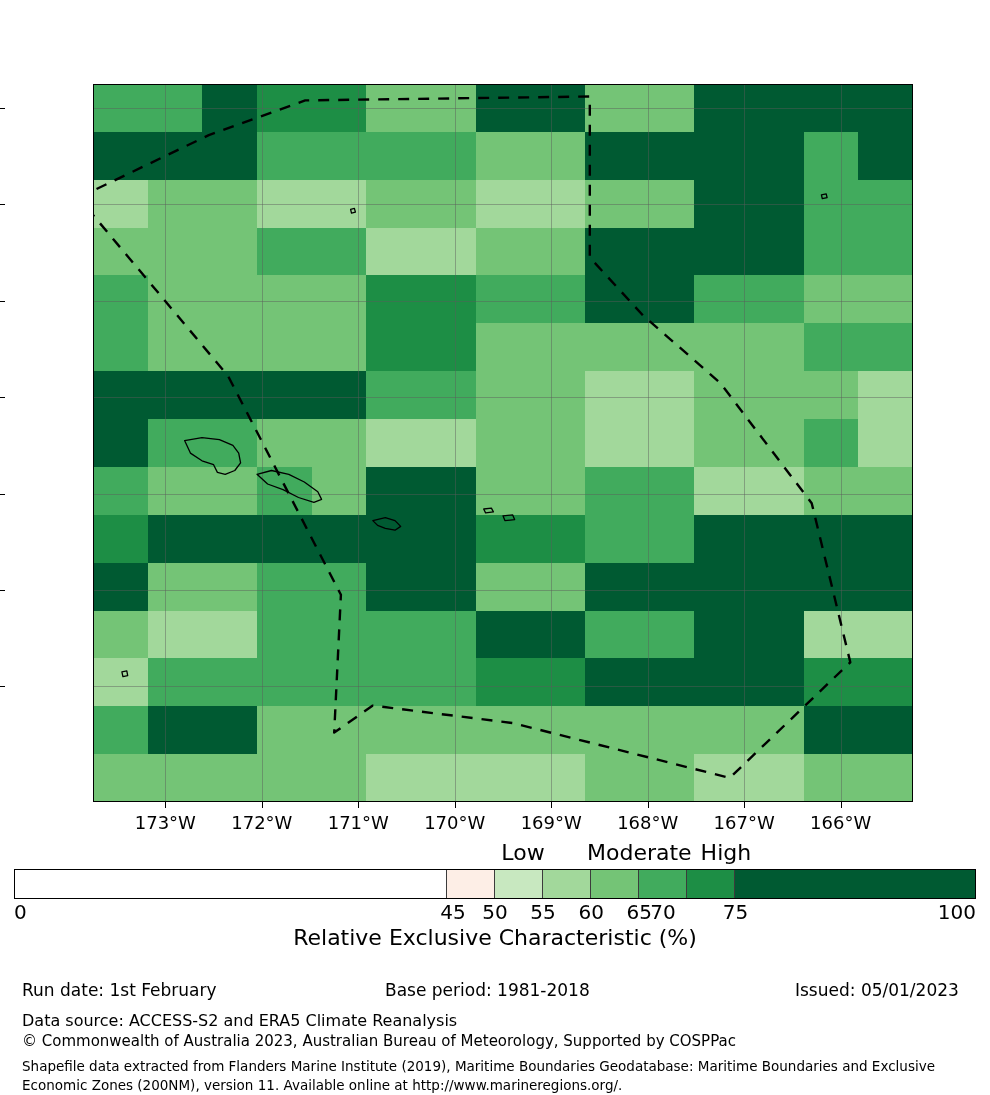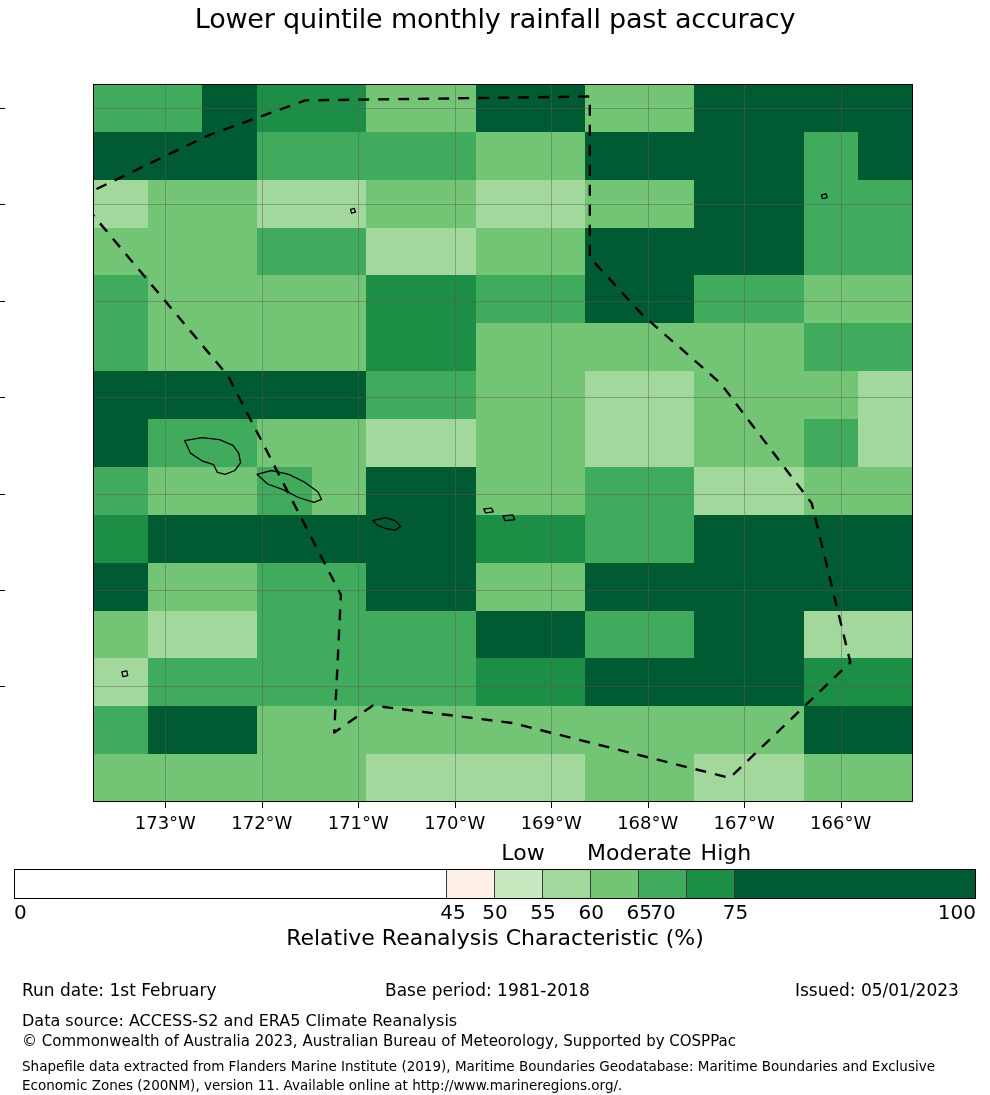--- a/index.html
+++ b/index.html
@@ -60,21 +60,20 @@
   #f-run,#f-base,#f-issued{font-size:17px;}
   #f-src{position:absolute;left:22px;top:1011px;font-size:16px;}
   #f-copy{position:absolute;left:22px;top:1032px;font-size:15px;}
   #f-shape{position:absolute;left:22px;top:1057px;font-size:13.5px;
            line-height:19px;width:950px;}
 </style>
 </head>
 <body>
 
 <div id="title">
-  <div>Lower quintile monthly rainfall past accuracy</div>
 </div>
 
 <div id="plot">
   <div id="cells" style="grid-template-columns: repeat(15, 1fr); grid-template-rows: repeat(15, 1fr);">
       <i title="68%" style="background: rgb(65, 171, 93);"></i>
       <i title="68%" style="background: rgb(65, 171, 93);"></i>
       <i title="78%" style="background: rgb(0, 90, 50);"></i>
       <i title="72%" style="background: rgb(29, 142, 69);"></i>
       <i title="72%" style="background: rgb(29, 142, 69);"></i>
       <i title="64%" style="background: rgb(116, 196, 118);"></i>
@@ -408,21 +407,21 @@
     <span style="left: 14px; transform: translateX(0px);">0</span>
     <span style="left: 453px; transform: translateX(-50%);">45</span>
     <span style="left: 495px; transform: translateX(-50%);">50</span>
     <span style="left: 543.1px; transform: translateX(-50%);">55</span>
     <span style="left: 591.2px; transform: translateX(-50%);">60</span>
     <span style="left: 639.3px; transform: translateX(-50%);">65</span>
     <span style="left: 663px; transform: translateX(-50%);">70</span>
     <span style="left: 735.5px; transform: translateX(-50%);">75</span>
     <span style="left: 976px; transform: translateX(-100%);">100</span>
   </div>
-<div id="cblabel">Relative Reanalysis Characteristic (%)</div>
+<div id="cblabel">Relative Exclusive Characteristic (%)</div>
 
 <div id="footer">
   <div class="frow">
     <span id="f-run" style="left:22px;">Run date: 1st February</span>
     <span id="f-base" style="left:385px;">Base period: 1981-2018</span>
     <span id="f-issued" style="left:795px;">Issued: 05/01/2023</span>
   </div>
 </div>
 <span id="f-src">Data source: ACCESS-S2 and ERA5 Climate Reanalysis</span>
 <span id="f-copy">© Commonwealth of Australia 2023, Australian Bureau of Meteorology, Supported by COSPPac</span>

